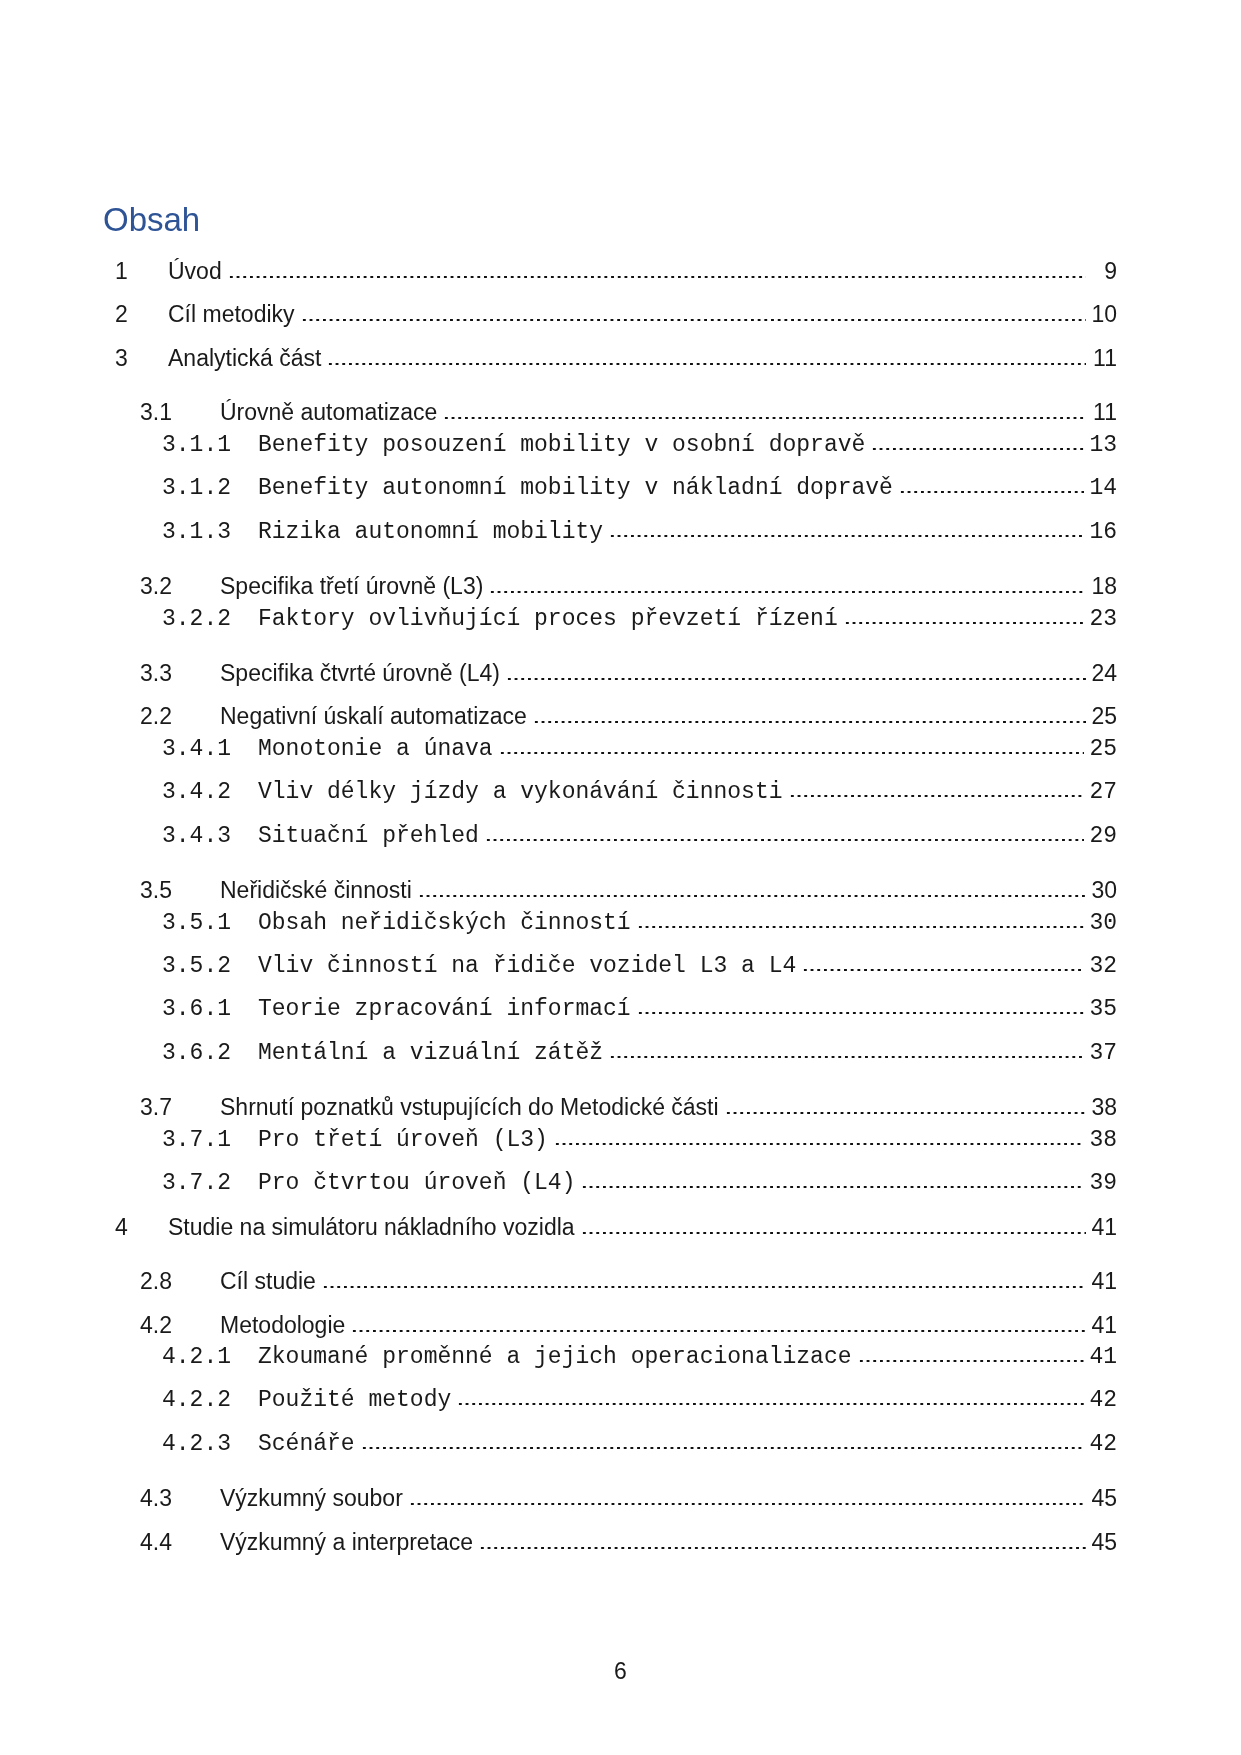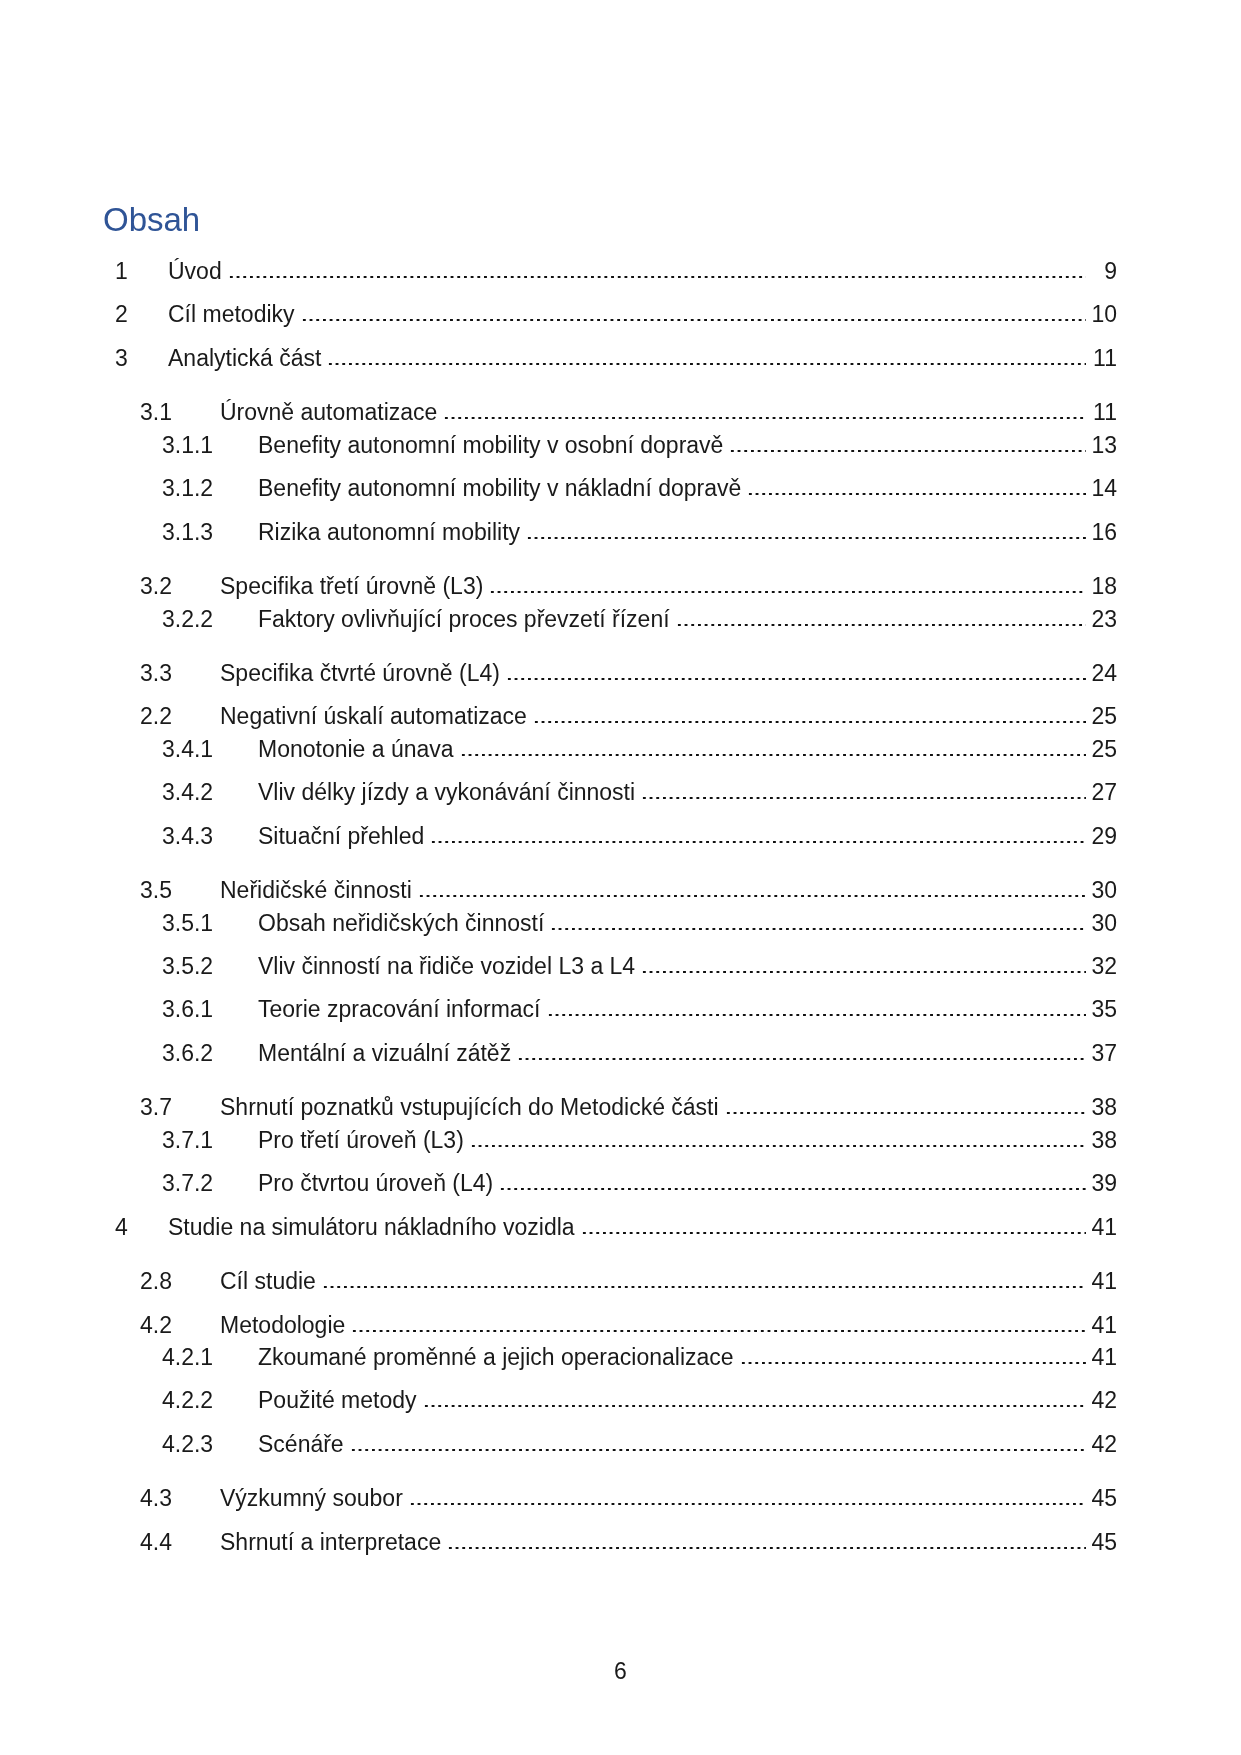--- a/index.html
+++ b/index.html
@@ -31,21 +31,21 @@
     align-items: baseline;
     height: 43.45px;
     line-height: 43.45px;
     font-size: 23px;
     white-space: nowrap;
   }
   .num  { flex: 0 0 auto; }
   .lvl1 .num { width: 53px; }
   .lvl2 { padding-left: 25px; }
   .lvl2 .num { width: 80px; margin-top: 11px; }
-  .lvl3 { padding-left: 47px; }
+  .lvl3 { padding-left: 47px; font-family: Liberation Mono, monospace; }
   .lvl3 .num { width: 96px; }
   .label { flex: 0 0 auto; padding-right: 4px; }
   .dots {
     flex: 1 1 auto;
     height: 4px;
     margin: 0 5px 0 2px;
     background-image: radial-gradient(circle, #111 1.15px, transparent 1.45px);
     background-size: 6.7px 4px;
     background-repeat: repeat-x;
     background-position: left bottom;
@@ -95,21 +95,21 @@
 
     <div class="row lvl2">
       <span class="num">3.1</span>
       <span class="label">Úrovně automatizace</span>
       <span class="dots"></span>
       <span class="page-num">11</span>
     </div>
 
     <div class="row lvl3">
       <span class="num">3.1.1</span>
-      <span class="label">Benefity autonomní mobility v osobní dopravě</span>
+      <span class="label">Benefity posouzení mobility v osobní dopravě</span>
       <span class="dots"></span>
       <span class="page-num">13</span>
     </div>
 
     <div class="row lvl3">
       <span class="num">3.1.2</span>
       <span class="label">Benefity autonomní mobility v nákladní dopravě</span>
       <span class="dots"></span>
       <span class="page-num">14</span>
     </div>
@@ -272,20 +272,20 @@
 
     <div class="row lvl2">
       <span class="num">4.3</span>
       <span class="label">Výzkumný soubor</span>
       <span class="dots"></span>
       <span class="page-num">45</span>
     </div>
 
     <div class="row lvl2">
       <span class="num">4.4</span>
-      <span class="label">Shrnutí a interpretace</span>
+      <span class="label">Výzkumný a interpretace</span>
       <span class="dots"></span>
       <span class="page-num">45</span>
     </div>
   </div>
 
   <div class="footer">6</div>
 </div>
 
 </body></html>

